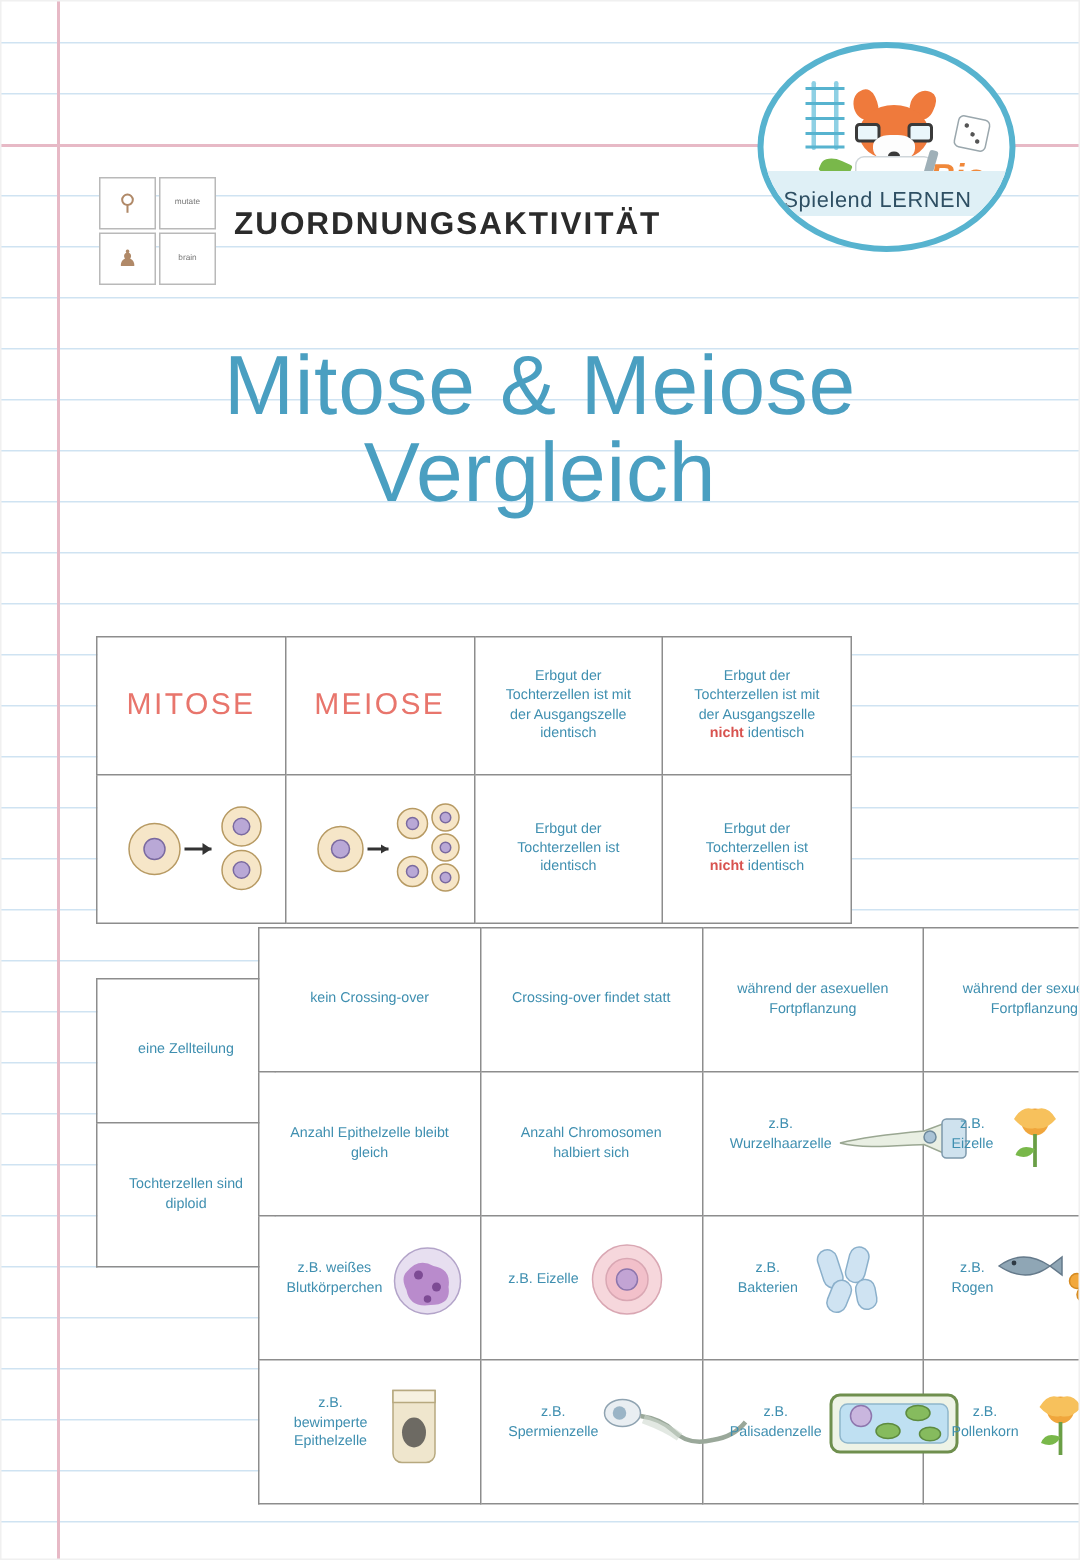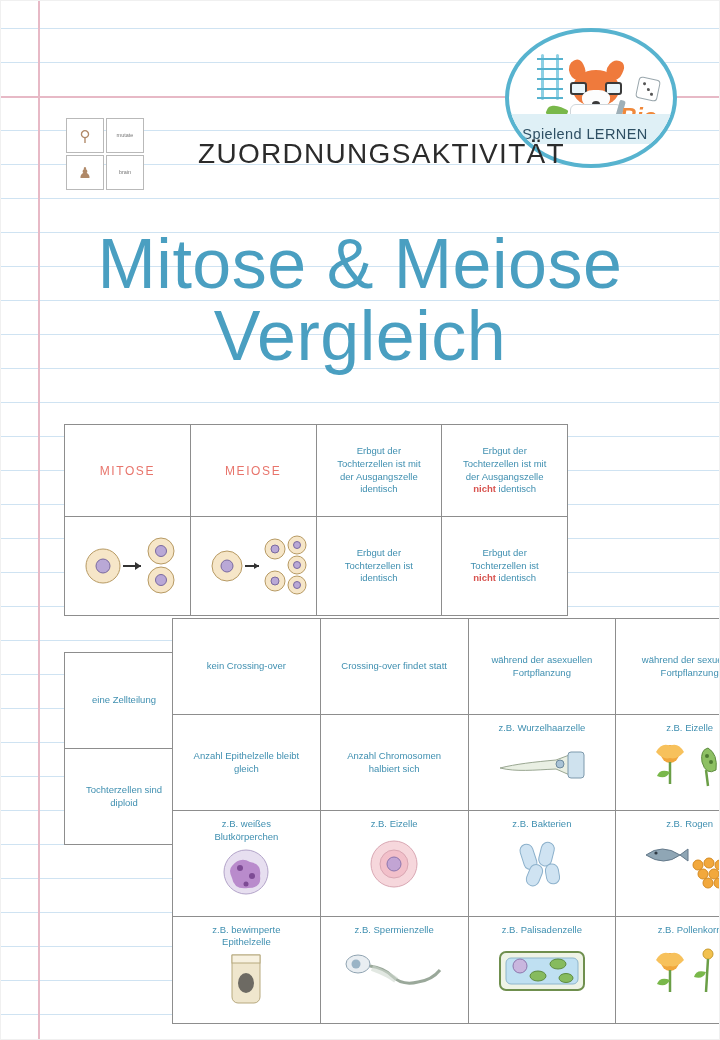--- a/index.html
+++ b/index.html
@@ -129,29 +129,29 @@
   .act-icons .cell {
     border: 1px solid #b9b9b9; background: #fff;
     display: flex; align-items: center; justify-content: center;
     font-size: 5.5px; color: #777; text-align: center; line-height: 1.1;
     overflow: hidden; position: relative;
   }
   .act-icons .glyph { font-size: 15px; color: #b08968; line-height: 1; }
 
   .act-title {
     position: absolute; left: 156px; top: 138px;
-    font-size: 28px; letter-spacing: 1.3px;
-    color: #2b2b2b; font-weight: normal; margin-left: 42px;
+    font-size: 21px; letter-spacing: 1.3px;
+    color: #2b2b2b; font-weight: bold;
   }
 
   .main-title {
     position: absolute; left: 0; right: 0; top: 228px;
     text-align: center;
     color: #4a9fc1;
-    font-size: 70px; line-height: 1.03;
+    font-size: 56px; line-height: 1.03;
     font-weight: normal;
     letter-spacing: .5px;
   }
   .main-title .l2 { display: block; }
 
   
   .grid {
     position: absolute;
     border-collapse: collapse;
     table-layout: fixed;
@@ -160,38 +160,38 @@
     border: 1px solid #8d8d8d;
     vertical-align: middle;
     text-align: center;
     background: #ffffff;
     padding: 18px;
   }
   .cap {
     font-size: 9.5px; color: #3f8fb0; line-height: 1.35;
   }
   .hdr {
-    font-size: 12px; letter-spacing: 1.6px; color: #e8756c;
+    font-size: 20px; letter-spacing: 1.6px; color: #e8756c;
   }
   .neg { color: #d8534f; font-weight: bold; }
 
   
   #table-top { left: 64px; top: 424px; width: 504px; }
   #table-top td { height: 92px; }
   #table-top td.tall { height: 92px; }
 
   
   #table-left { left: 64px; top: 652px; width: 120px; }
   #table-left td { height: 96px; }
 
   
   #table-bottom { left: 172px; top: 618px; width: 592px; }
   #table-bottom td { height: 96px; }
   #table-bottom td.lbl { vertical-align: top; padding-top: 7px; }
-  .cellwrap { display:flex; flex-direction:column; align-items:center; justify-content:flex-start; height:100%; }
+  .cellwrap { display:flex; align-items:center; justify-content:flex-start; height:100%; }
   .cellwrap .art { flex: 1; display:flex; align-items:center; justify-content:center; width:100%; }
 
   
   .art svg { display: block; }
 
   
   #edge {
     position: absolute; inset: 0; pointer-events: none;
     box-shadow: inset 0 0 0 1px #f0f0f0;
   }

